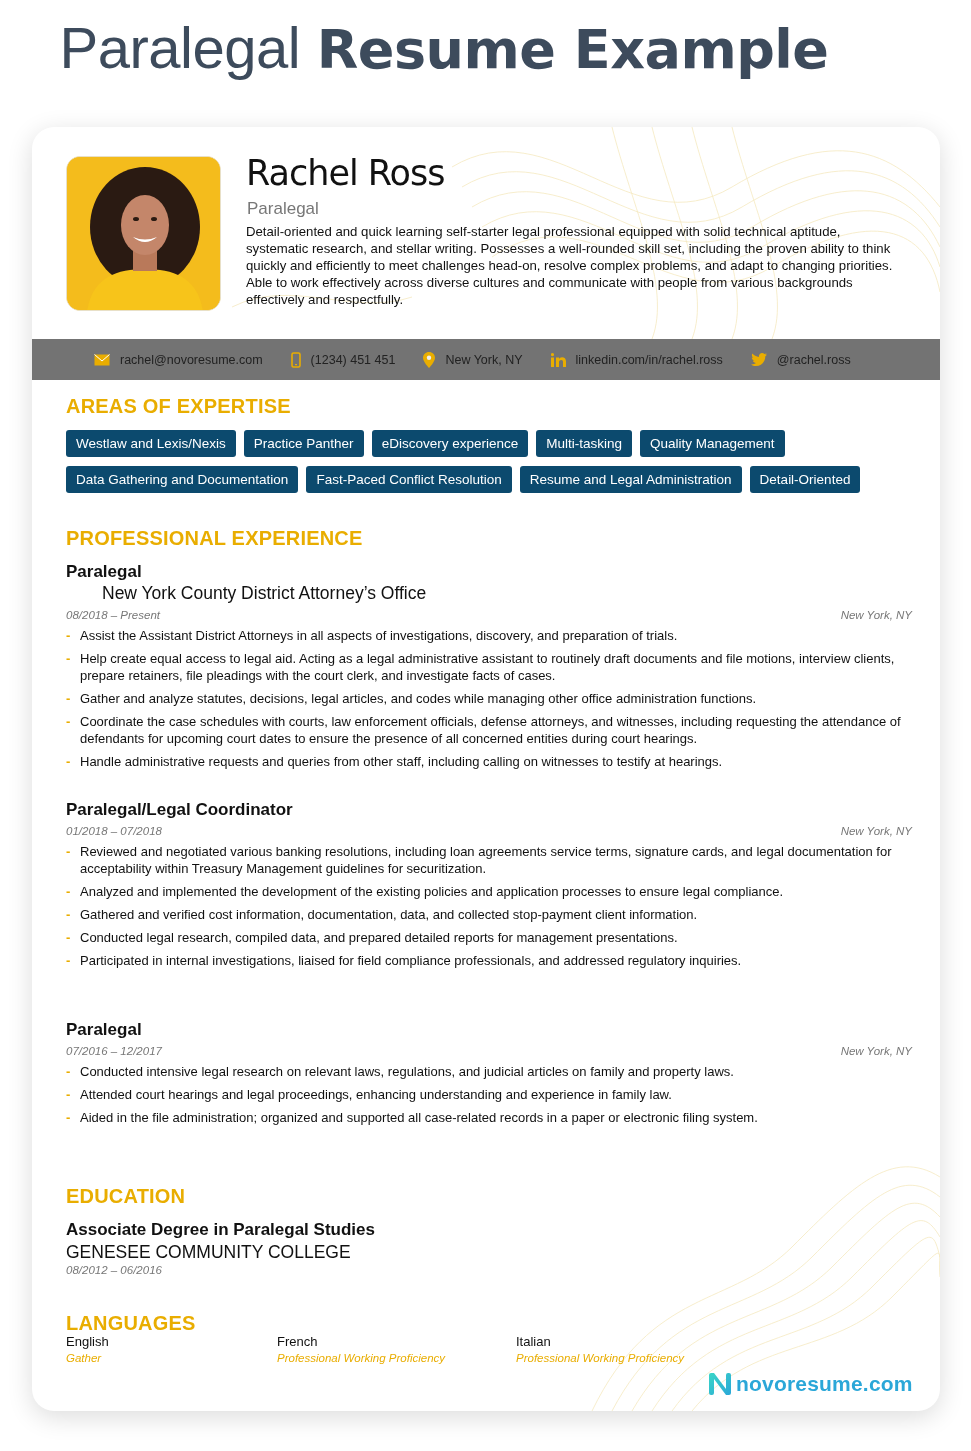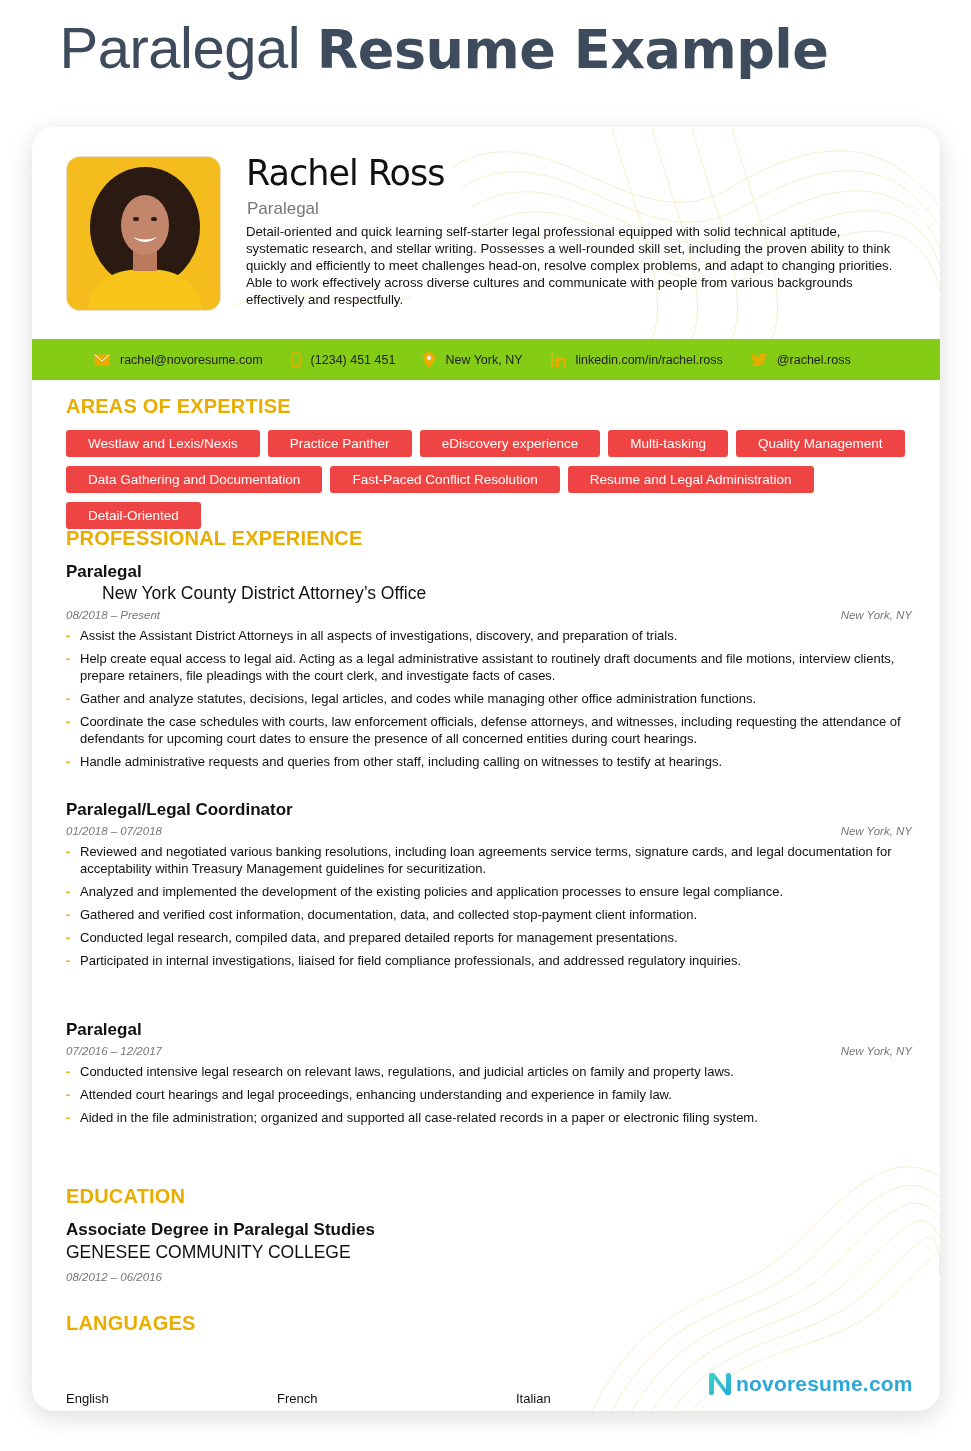--- a/index.html
+++ b/index.html
@@ -28,50 +28,50 @@
   }
 
   .name { position: absolute; left: 214px; top: 26px; font-size: 35px; color: #111; font-family: "DejaVu Sans", sans-serif; letter-spacing: -1px; }
   .role { position: absolute; left: 215px; top: 72px; font-size: 17px; color: #777; }
   .summary {
     position: absolute; left: 214px; top: 96px; width: 660px;
     font-size: 13.2px; line-height: 17px; color: #111;
   }
 
   .contact-bar {
-    position: absolute; left: 0; top: 212px; width: 908px; height: 41px; background: #84cc16;
+    position: absolute; left: 0; top: 212px; width: 908px; height: 41px; background: #737373;
     display: flex; align-items: center; padding-left: 62px; gap: 0;
   }
   .contact-item { display: flex; align-items: center; font-size: 12.5px; color: #222; margin-right: 28px; }
   .contact-item svg { margin-right: 10px; flex-shrink: 0; }
 
   .section-title {
     position: absolute; left: 34px; font-size: 20px; font-weight: bold; color: #e9ad00; letter-spacing: 0.2px;
   }
 
   .tags { position: absolute; left: 34px; top: 303px; width: 840px; display: flex; flex-wrap: wrap; gap: 9px 8px; }
   .tag {
-    background: #ef4444; color: #ffffff; font-size: 13.5px; padding: 0 22px;
+    background: #0c4a6e; color: #ffffff; font-size: 13.5px; padding: 0 10px;
     height: 27px; line-height: 27px; border-radius: 3px; white-space: nowrap;
   }
 
   .job { position: absolute; left: 34px; width: 846px; }
   .job-title { font-size: 17px; font-weight: bold; color: #111; line-height: 21px; }
   .job-company { font-size: 17.5px; color: #111; line-height: 22px; margin-left: 36px; }
   .job-meta { display: flex; justify-content: space-between; font-size: 11.5px; font-style: italic; color: #777; margin-top: 4px; line-height: 14px; }
   .bullets { list-style: none; margin-top: 5px; }
   .bullets li { position: relative; padding-left: 14px; font-size: 13px; line-height: 17px; color: #111; margin-bottom: 6px; }
   .bullets li::before { content: "-"; position: absolute; left: 0; top: 0; color: #e9ad00; font-weight: bold; }
 
   .edu { position: absolute; left: 34px; top: 1092px; }
   .edu-degree { font-size: 17px; font-weight: bold; color: #111; line-height: 22px; }
   .edu-school { font-size: 17.5px; color: #111; line-height: 22px; }
-  .edu-dates { font-size: 11.5px; font-style: italic; color: #777; margin-top: 8px; }
-
-  .langs { position: absolute; left: 34px; top: 1264px; display: flex; }
+  .edu-dates { font-size: 11.5px; font-style: italic; color: #777; margin-top: 1px; }
+
+  .langs { position: absolute; left: 34px; top: 1207px; display: flex; }
   .lang { width: 211px; }
   .lang:nth-child(2) { width: 239px; }
   .lang-name { font-size: 13px; color: #111; line-height: 16px; }
   .lang-level { font-size: 11.5px; font-style: italic; color: #e9ad00; line-height: 16px; }
 
   .brand { position: absolute; left: 676px; top: 1245px; display: flex; align-items: center; }
   .brand-text { font-size: 21px; font-weight: bold; color: #2ba7d8; margin-left: 4px; letter-spacing: 0.2px; }
 </style>
 </head>
 <body>

